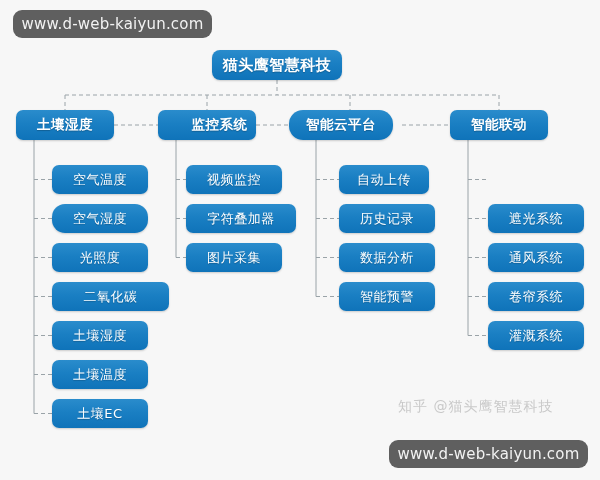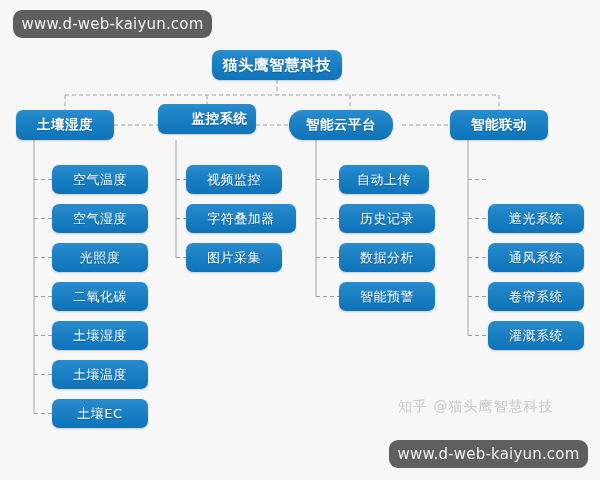--- a/index.html
+++ b/index.html
@@ -149,40 +149,40 @@
         <line x1="468" y1="295.5" x2="488" y2="295.5" stroke="#9aa3a8" stroke-width="1" stroke-dasharray="4,3"></line>
       </svg>
 
     <div class="node root" id="node-root" style="left:212px; top:10px; width:130px; height:30px;">
       <span>猫头鹰智慧科技</span>
     </div>
 
     <div class="node lvl2" id="node-b0" style="left:16px; top:70px; width:98px; height:30px;">
       <span>土壤湿度</span>
     </div>
-    <div class="node lvl2" id="node-b1" style="left:158px; top:64px; width:98px; height:30px;padding-left:25px;">
+    <div class="node lvl2" id="node-b1" style="left:158px; top:70px; width:98px; height:30px;padding-left:25px;">
       <span>监控系统</span>
     </div>
     <div class="node lvl2" id="node-b2" style="left:289px; top:70px; width:104px; height:30px;border-radius:14px;">
       <span>智能云平台</span>
     </div>
     <div class="node lvl2" id="node-b3" style="left:450px; top:70px; width:98px; height:30px;">
       <span>智能联动</span>
     </div>
 
     <div class="node lvl3" style="left:52px; top:125px; width:96px; height:29px;">
       <span>空气温度</span>
     </div>
-    <div class="node lvl3" style="left:52px; top:164px; width:96px; height:29px;">
+    <div class="node lvl3" style="left:52px; top:164px; width:96px; height:29px;border-radius:13px;">
       <span>空气湿度</span>
     </div>
     <div class="node lvl3" style="left:52px; top:203px; width:96px; height:29px;">
       <span>光照度</span>
     </div>
-    <div class="node lvl3" style="left:52px; top:242px; width:96px; height:29px;">
+    <div class="node lvl3" style="left:52px; top:242px; width:117px; height:29px;">
       <span>二氧化碳</span>
     </div>
     <div class="node lvl3" style="left:52px; top:281px; width:96px; height:29px;">
       <span>土壤湿度</span>
     </div>
     <div class="node lvl3" style="left:52px; top:320px; width:96px; height:29px;">
       <span>土壤温度</span>
     </div>
     <div class="node lvl3" style="left:52px; top:359px; width:96px; height:29px;">
       <span>土壤EC</span>

